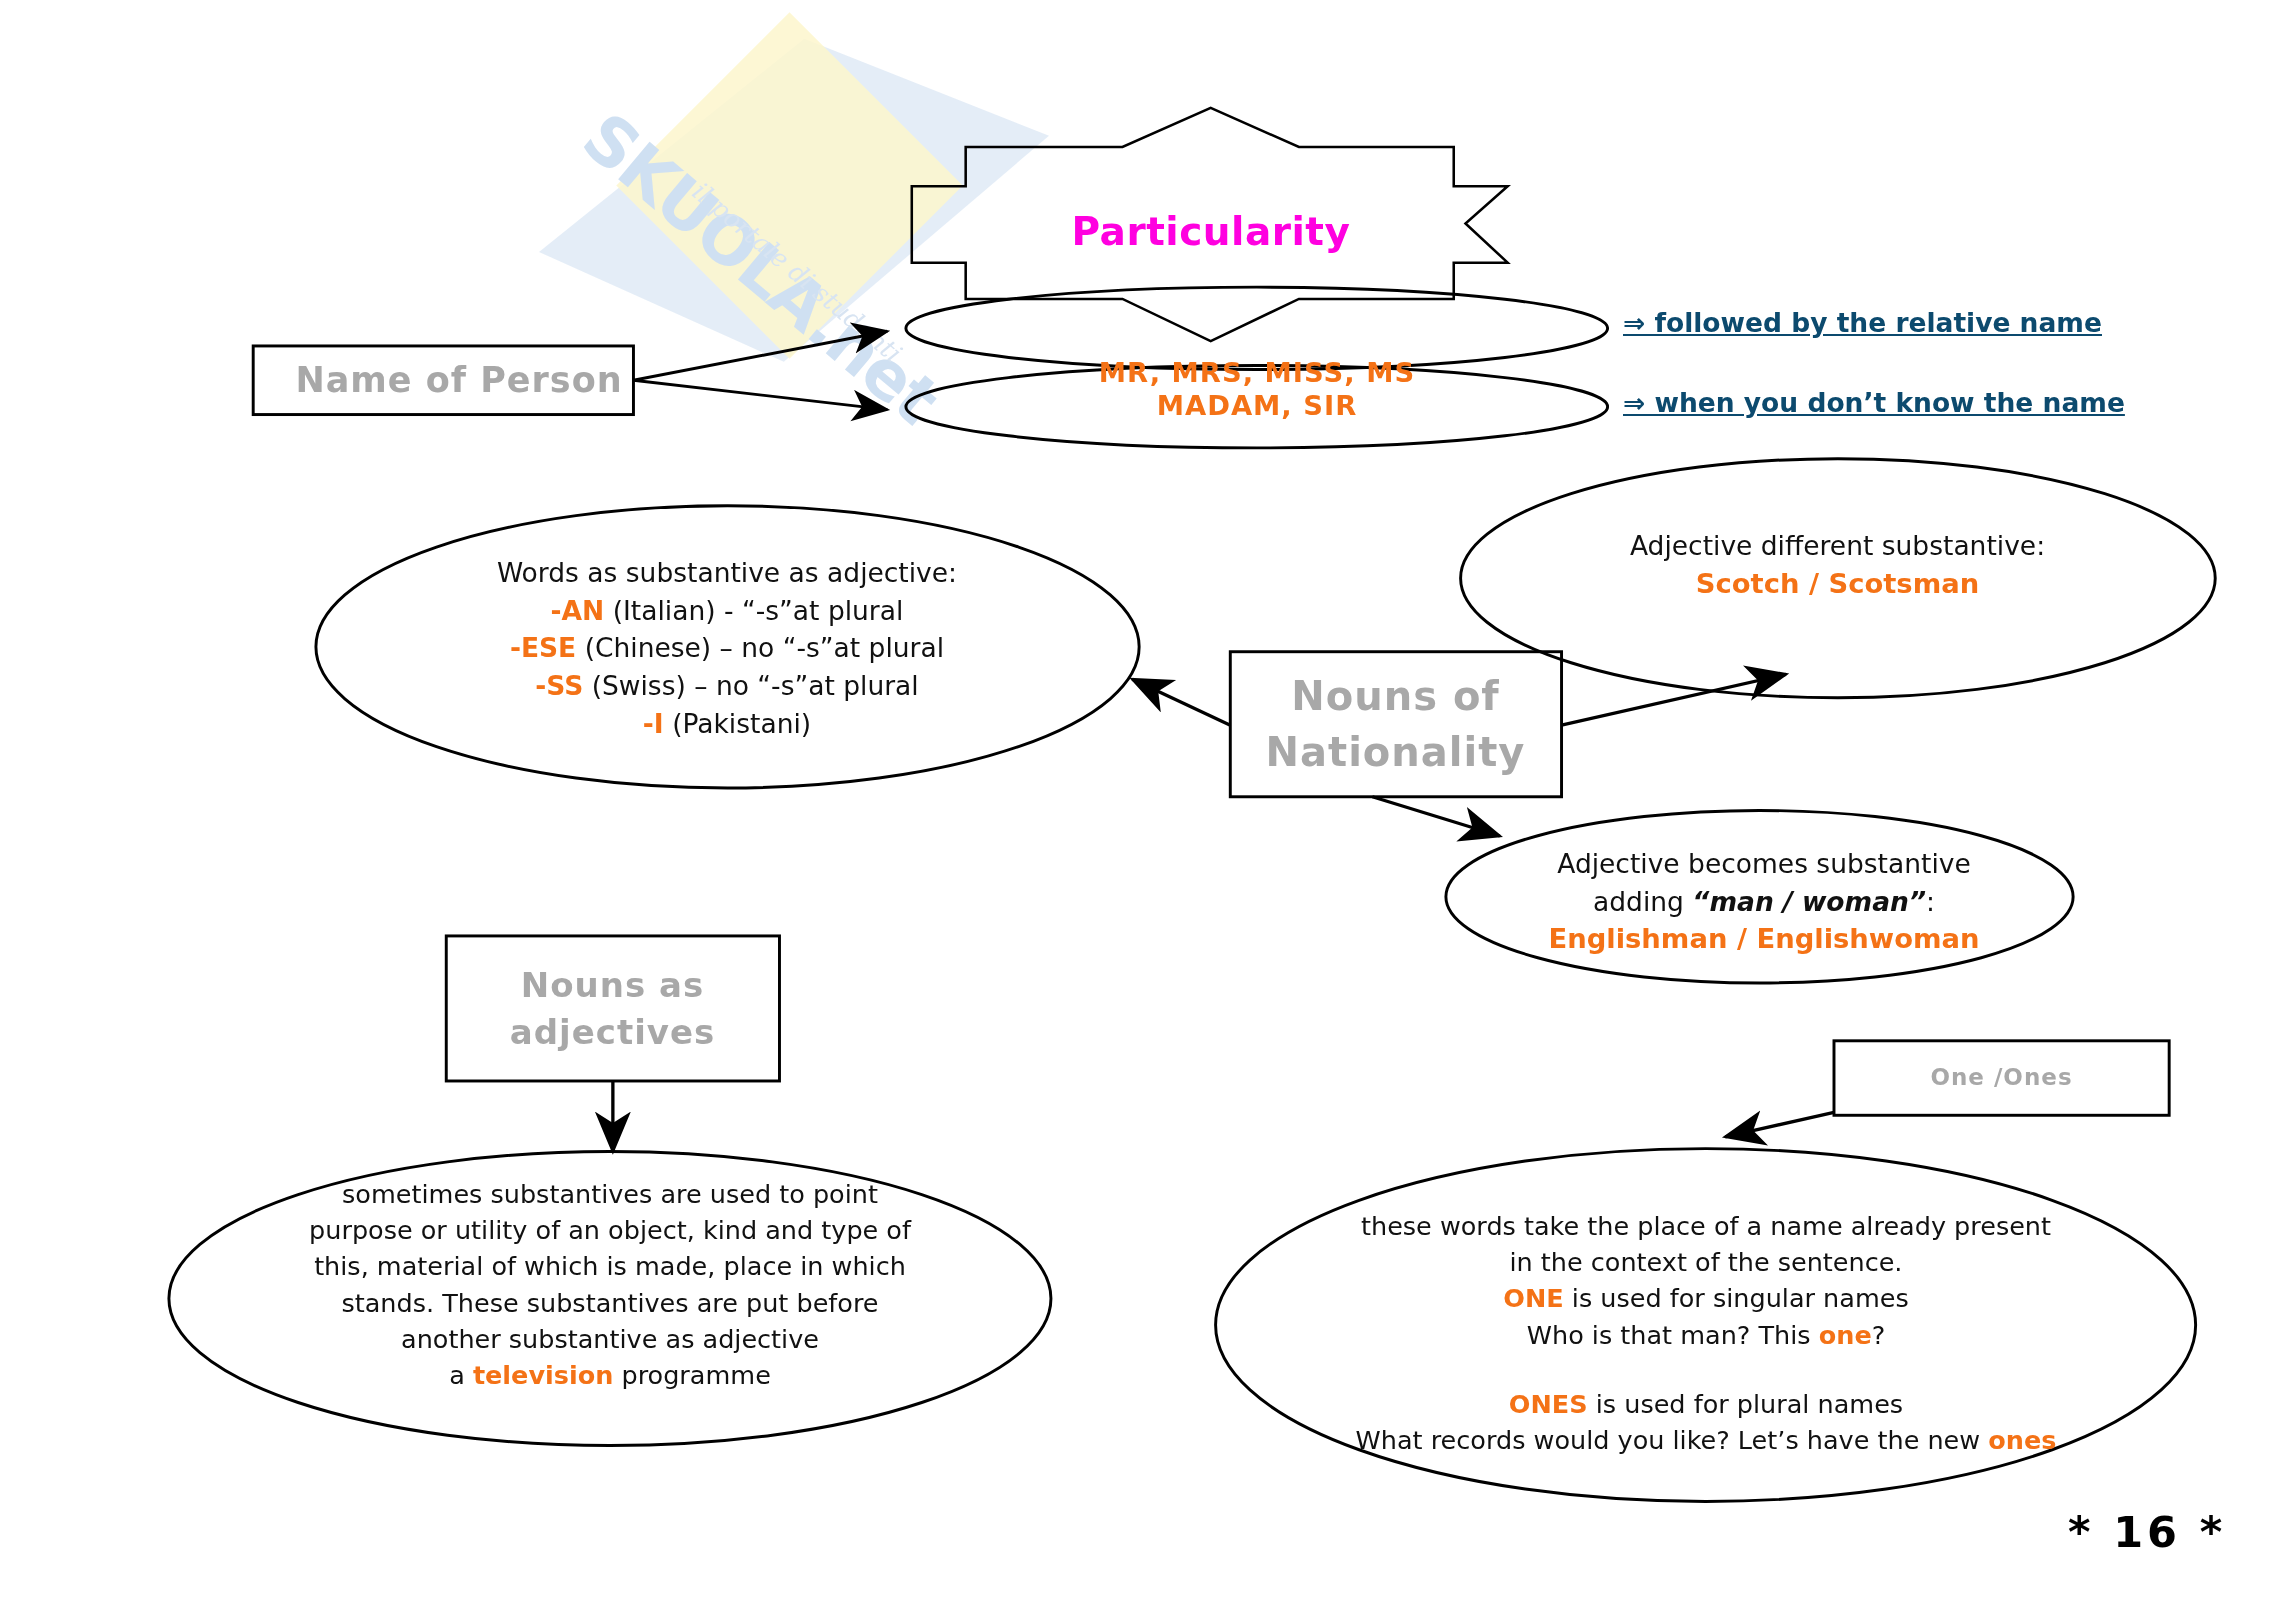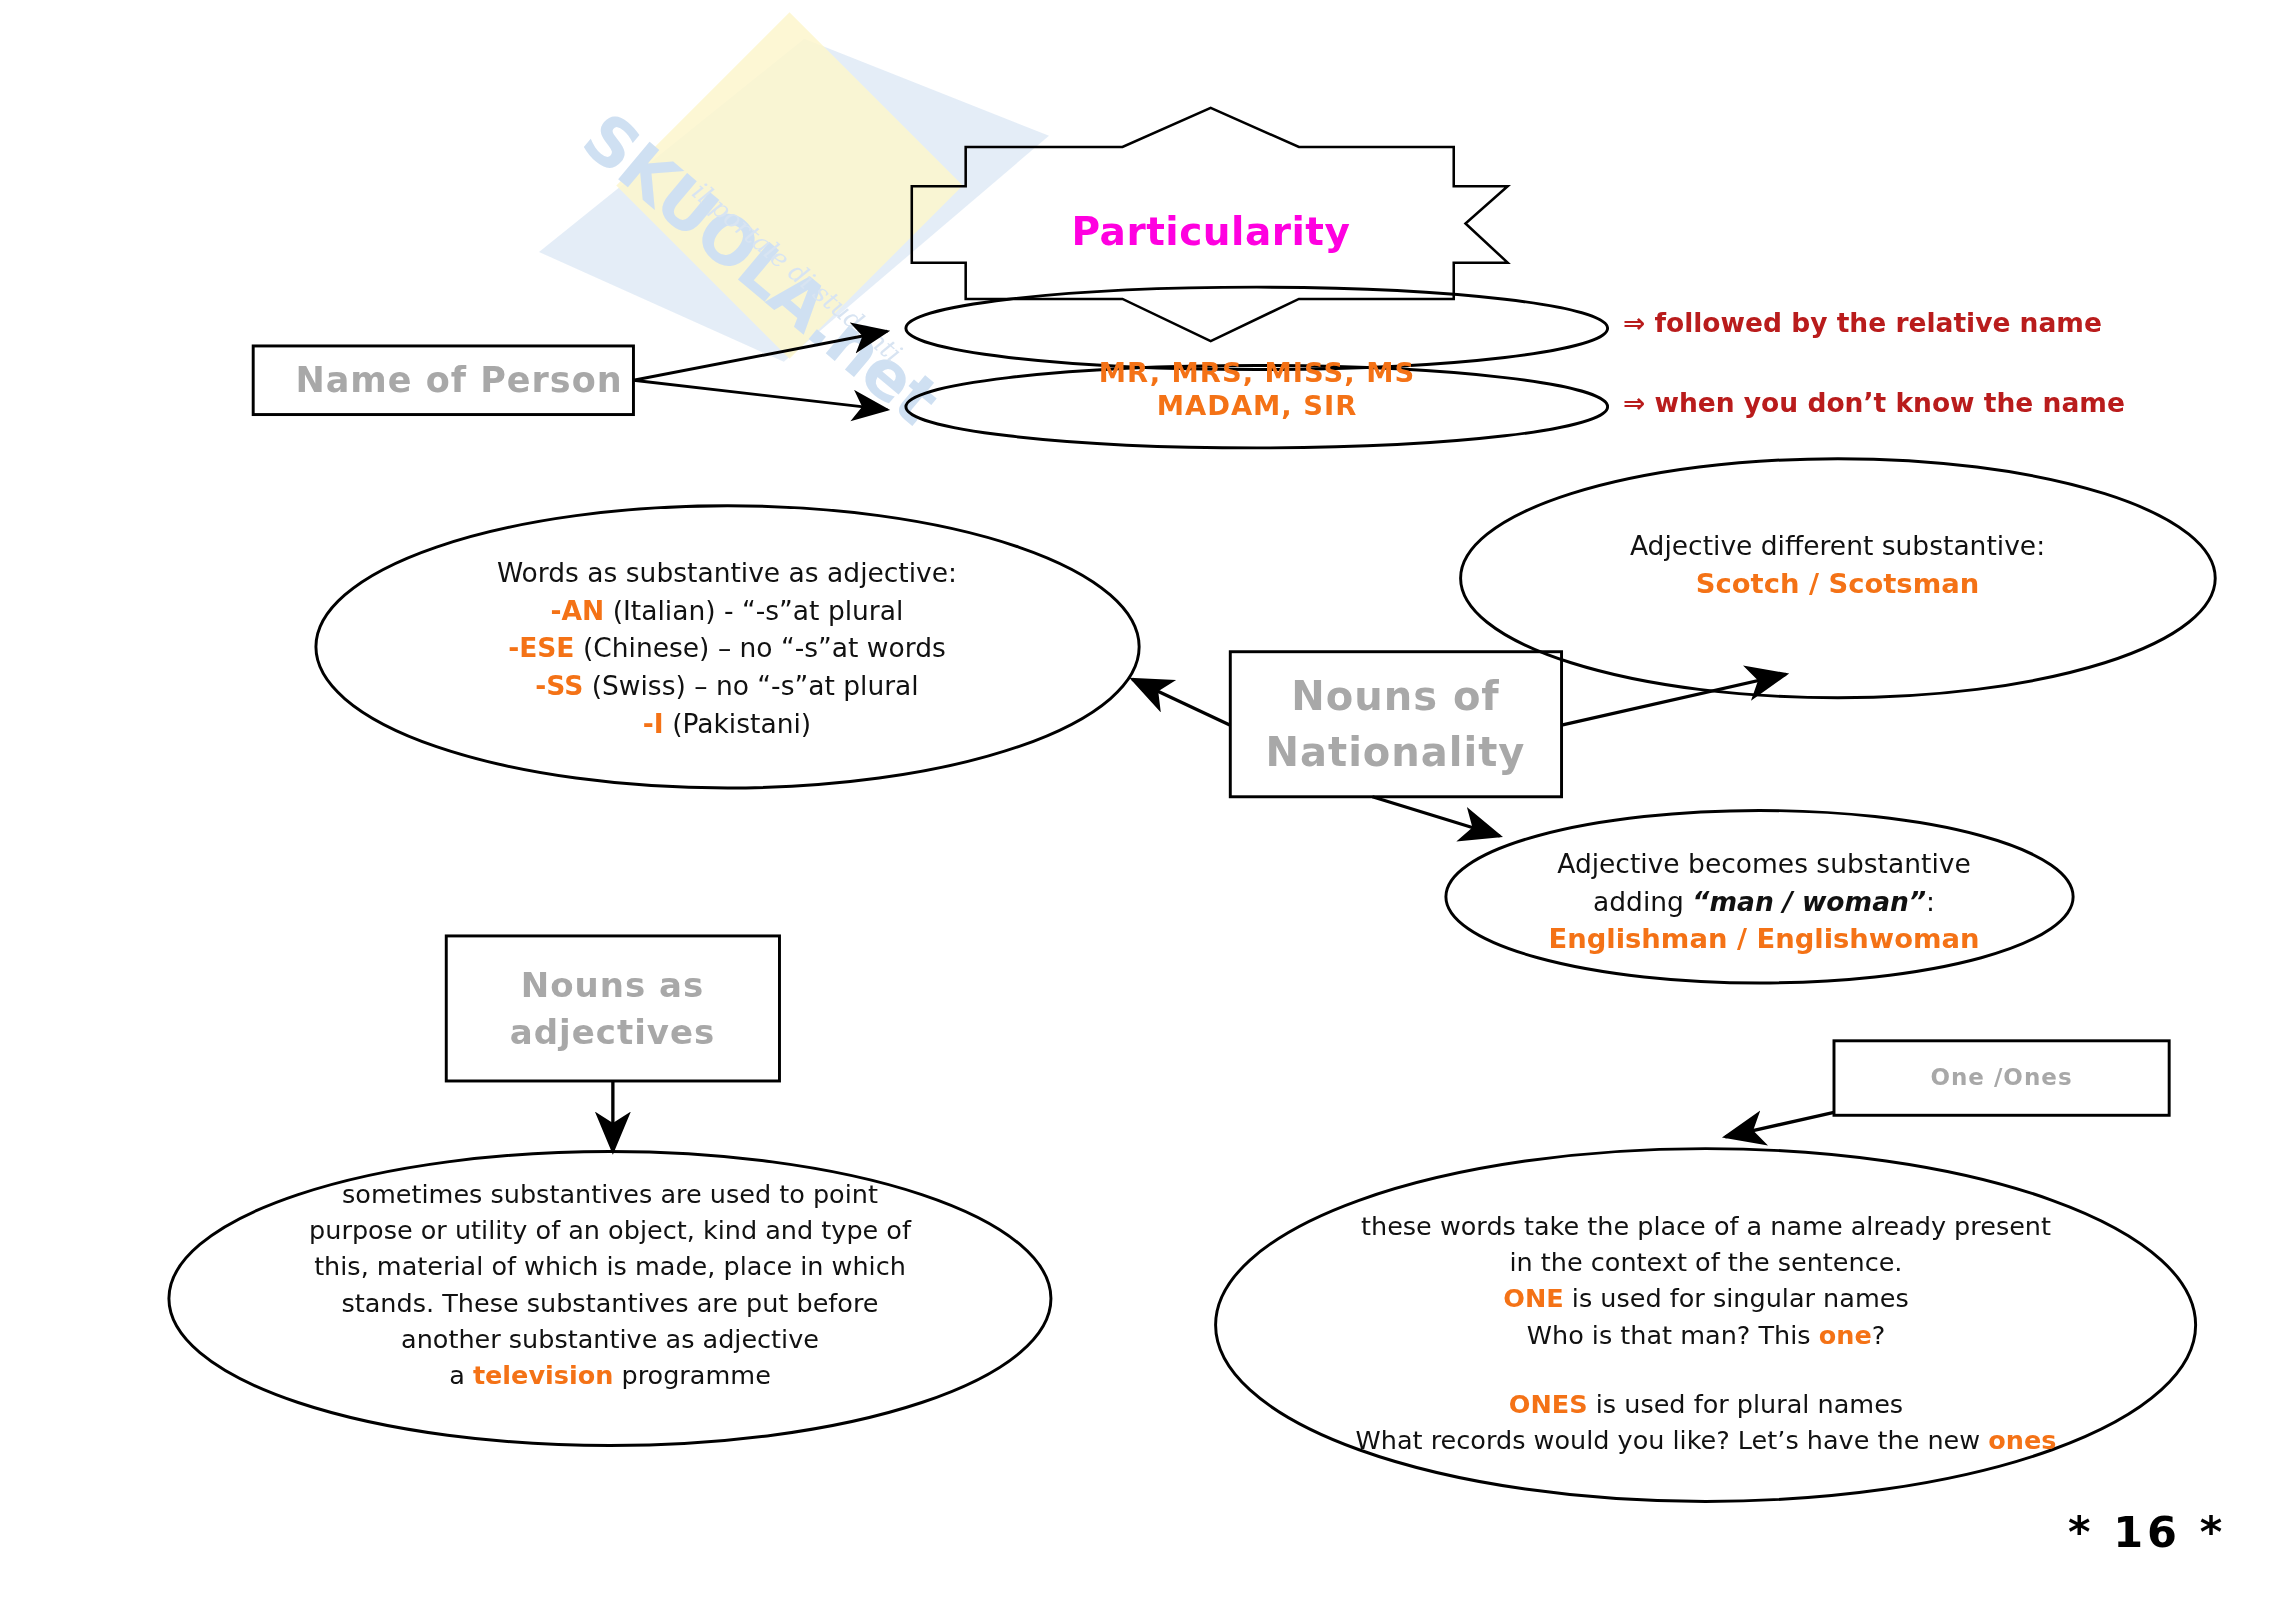--- a/index.html
+++ b/index.html
@@ -53,21 +53,21 @@
 
   .oval-text{
     font-family:"DejaVu Sans", sans-serif;
     color:#111;font-size:25.5px;line-height:1.42;font-weight:500;
   }
   .hl{color:#f47216;font-weight:700;}
   .bi{font-weight:700;font-style:italic;}
 
   .side-note{
     font-family:"DejaVu Sans", sans-serif;
-    color:#b91c1c;font-size:26.5px;font-weight:600;white-space:nowrap;
+    color:#0c4a6e;font-size:26.5px;font-weight:600;white-space:nowrap;text-decoration:underline;
   }
 
   .pagenum{
     position:absolute;font-family:"DejaVu Sans", sans-serif;
     font-size:43px;font-weight:700;color:#000;letter-spacing:3.9px;
   }
 </style>
 </head>
 <body>
 
@@ -144,21 +144,21 @@
   <div class="txt" style="left:1623px;top:387px;width:686px;height:39px;text-align:left;">
     <span class="side-note">⇒ when you don’t know the name</span>
   </div>
 
   <div class="txt" style="left:374px;top:554px;width:706px;height:196px;">
     <div class="oval-text" style="font-size:26.5px;">Words as substantive as adjective:</div>
     <div class="oval-text" style="font-size:26.5px;">
       <span class="hl">-AN</span><span> (Italian) -  “-s”at plural</span>
     </div>
     <div class="oval-text" style="font-size:26.5px;">
-      <span class="hl">-ESE</span><span> (Chinese) – no “-s”at words</span>
+      <span class="hl">-ESE</span><span> (Chinese) – no “-s”at plural</span>
     </div>
     <div class="oval-text" style="font-size:26.5px;">
       <span class="hl">-SS</span><span> (Swiss) – no “-s”at plural</span>
     </div>
     <div class="oval-text" style="font-size:26.5px;">
       <span class="hl">-I</span><span> (Pakistani)</span>
     </div>
   </div>
 
   <div class="node" style="left:1230px;top:652px;width:331px;height:145px;">

